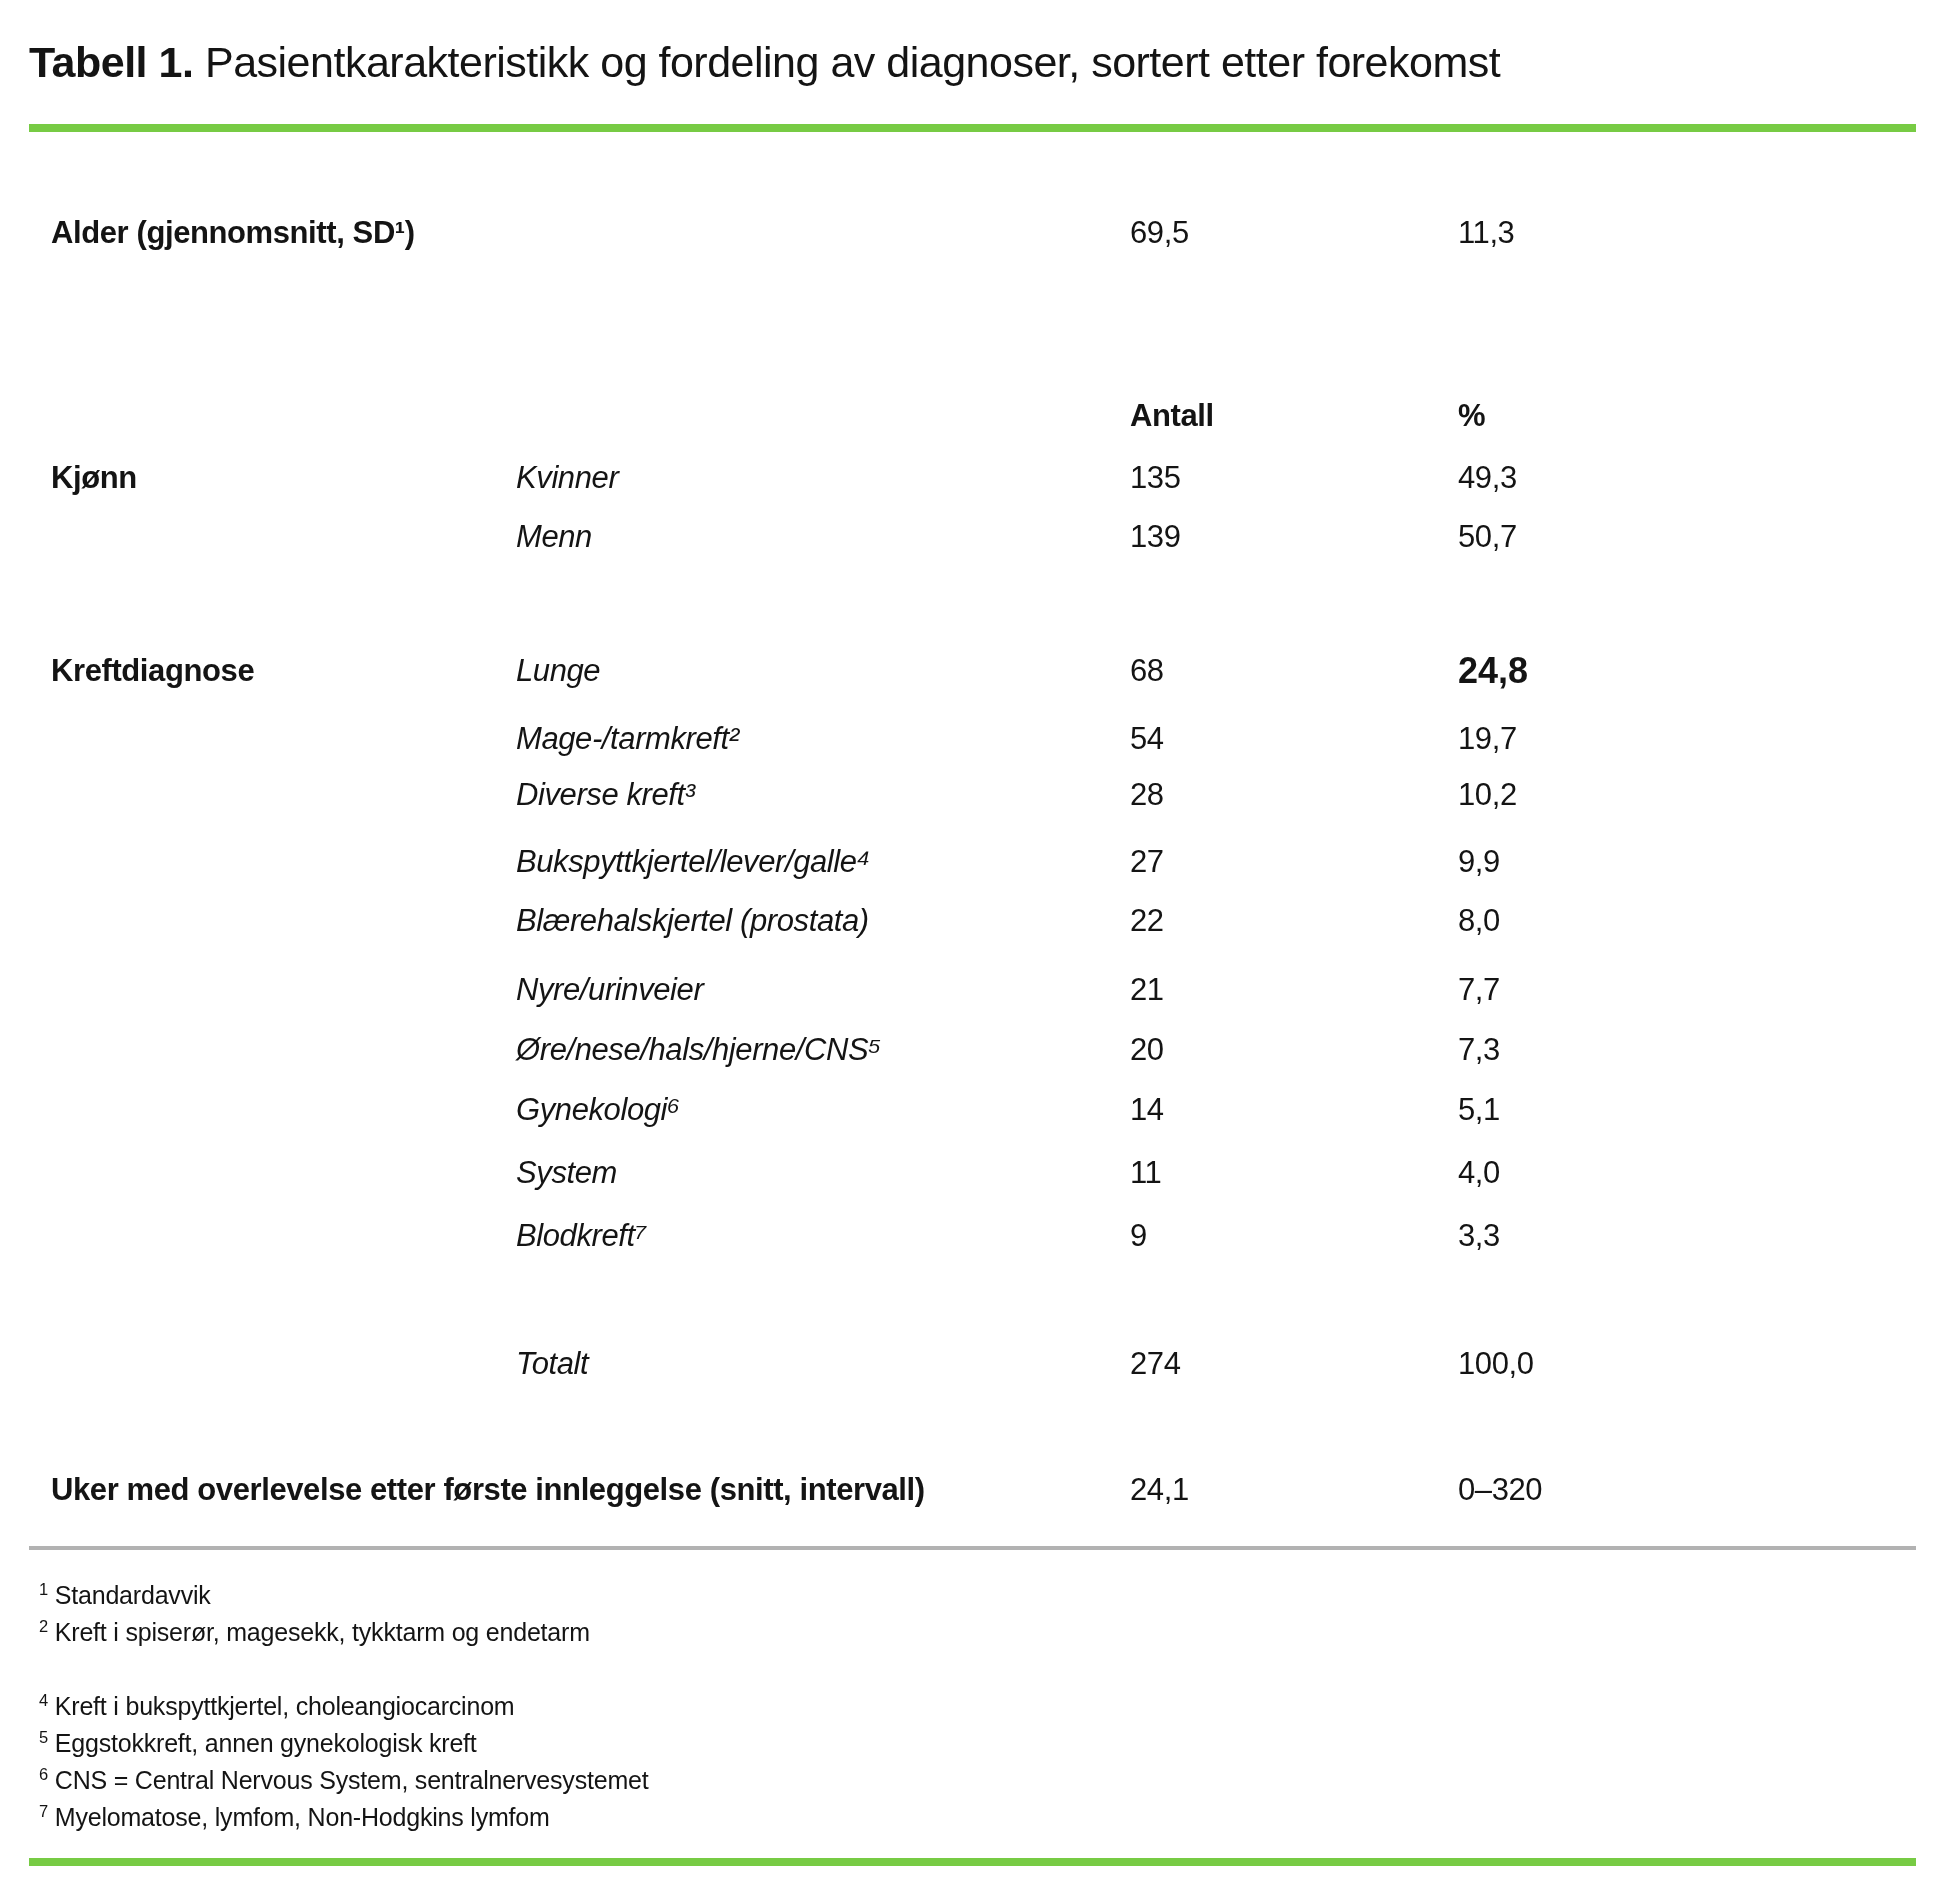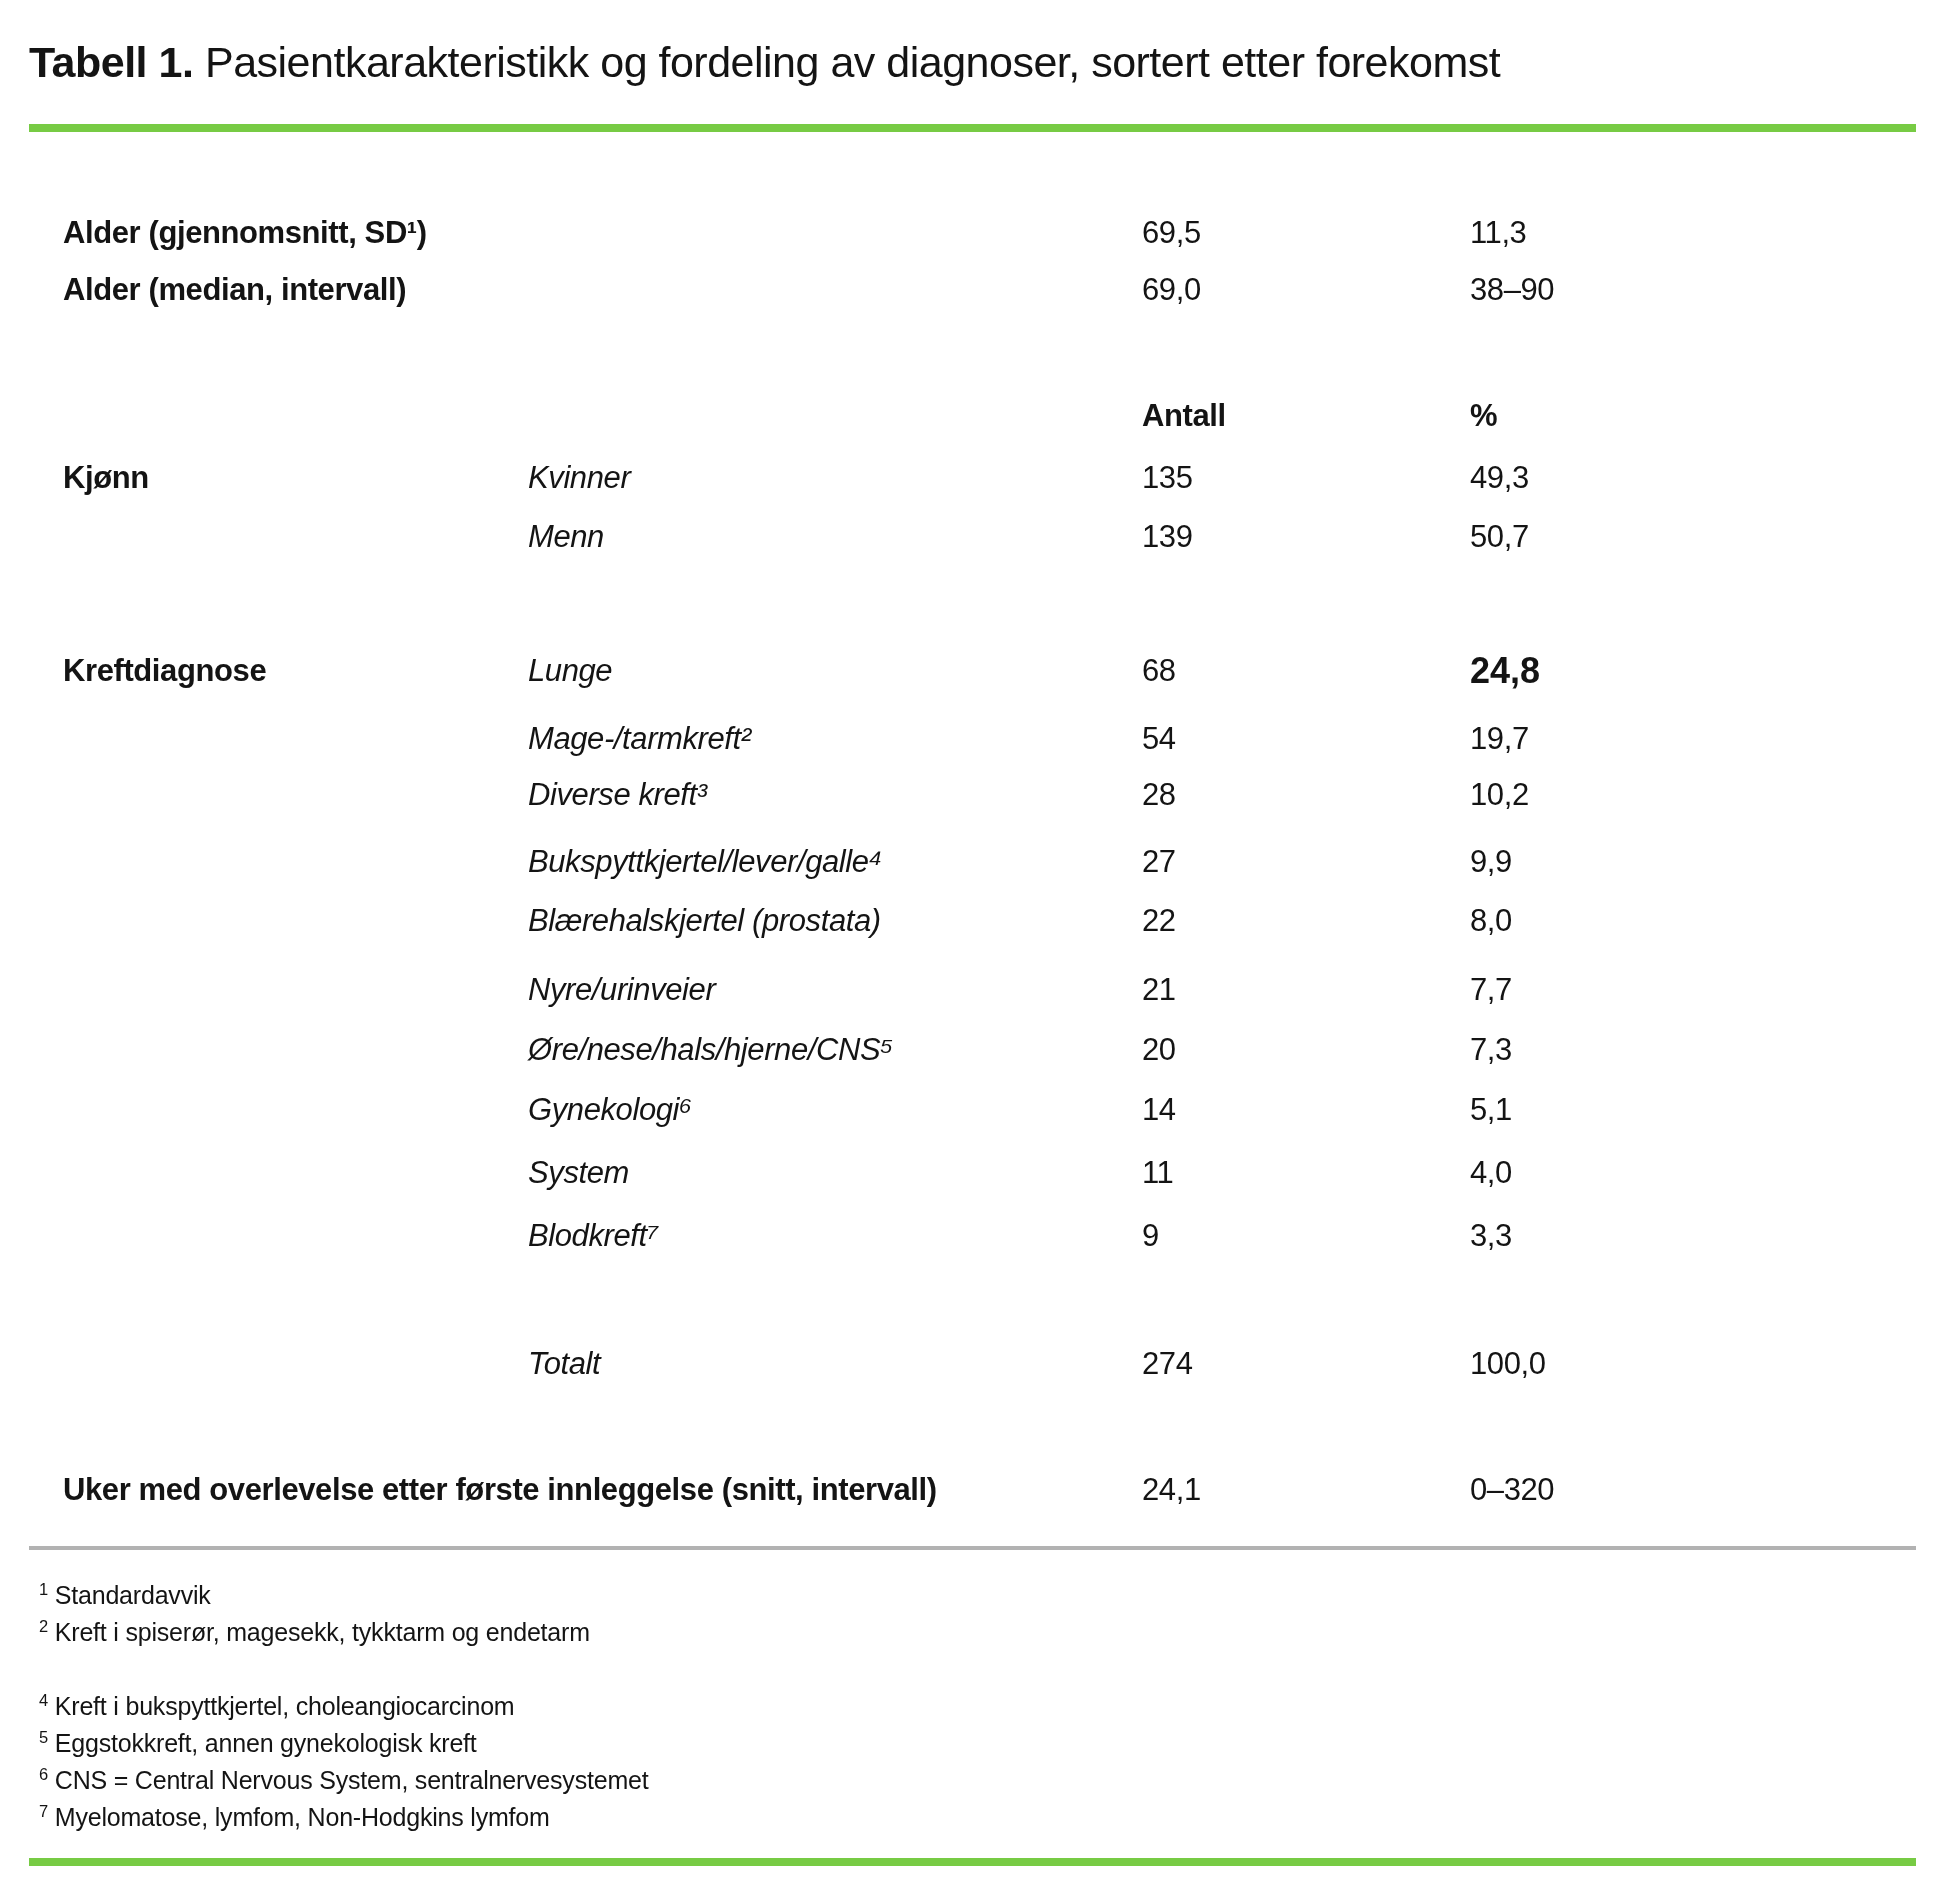--- a/index.html
+++ b/index.html
@@ -34,21 +34,21 @@
   .title .t-text { margin-left: 11.6px; }
   .rule {
     position: absolute;
     left: 29px;
     width: 1887px;
   }
   .rule.green { height: 7.8px; background: var(--green, #77cb44); }
   .rule.gray  { height: 3.9px; background: var(--gray, #b2b2b2); }
   .row {
     position: absolute;
-    left: 16px;
+    left: 4px;
     right: 0;
     height: 39px;
     line-height: 39px;
     font-size: 31px;
     letter-spacing: -0.4px;
     white-space: nowrap;
   }
   .c1 { position: absolute; left: 47px; }
   .c2 { position: absolute; left: 512px; font-style: italic; }
   .c3 { position: absolute; left: 1126px; }
@@ -78,25 +78,20 @@
   <div class="title">
     <span class="t-prefix">Tabell 1.</span><span class="t-text">Pasientkarakteristikk og fordeling av diagnoser, sortert etter forekomst</span>
   </div>
 
   <div class="rule green" style="top:124px"></div>
 
   <div class="row" style="top:213px">
     <span class="c1 bold">Alder (gjennomsnitt, SD¹)</span>
     <span class="c3">69,5</span>
     <span class="c4">11,3</span>
-  </div>
-  <div class="row" style="top:270px">
-    <span class="c1 bold">Alder (median, intervall)</span>
-    <span class="c3">69,0</span>
-    <span class="c4">38–90</span>
   </div>
 
   <div class="row" style="top:396px">
     <span class="c3 bold">Antall</span>
     <span class="c4 bold">%</span>
   </div>
 
   <div class="row" style="top:458px">
     <span class="c1 bold">Kjønn</span>
     <span class="c2">Kvinner</span>

